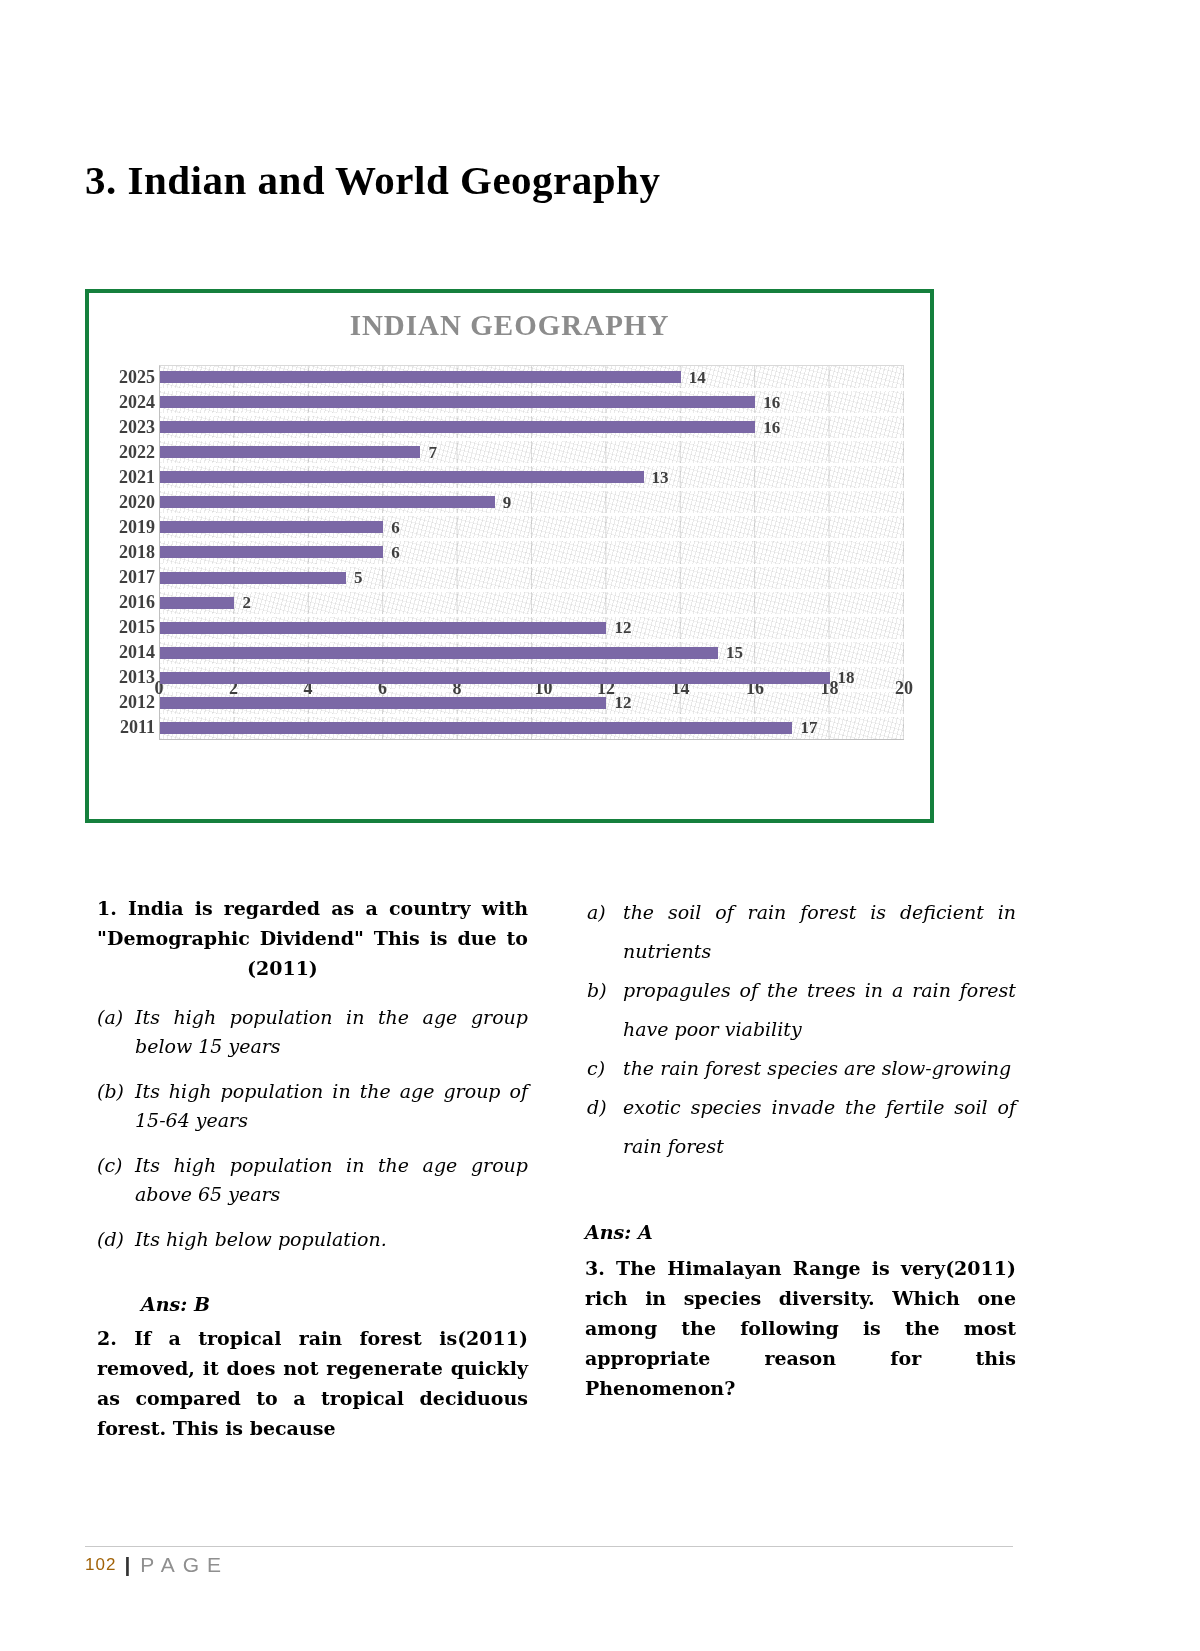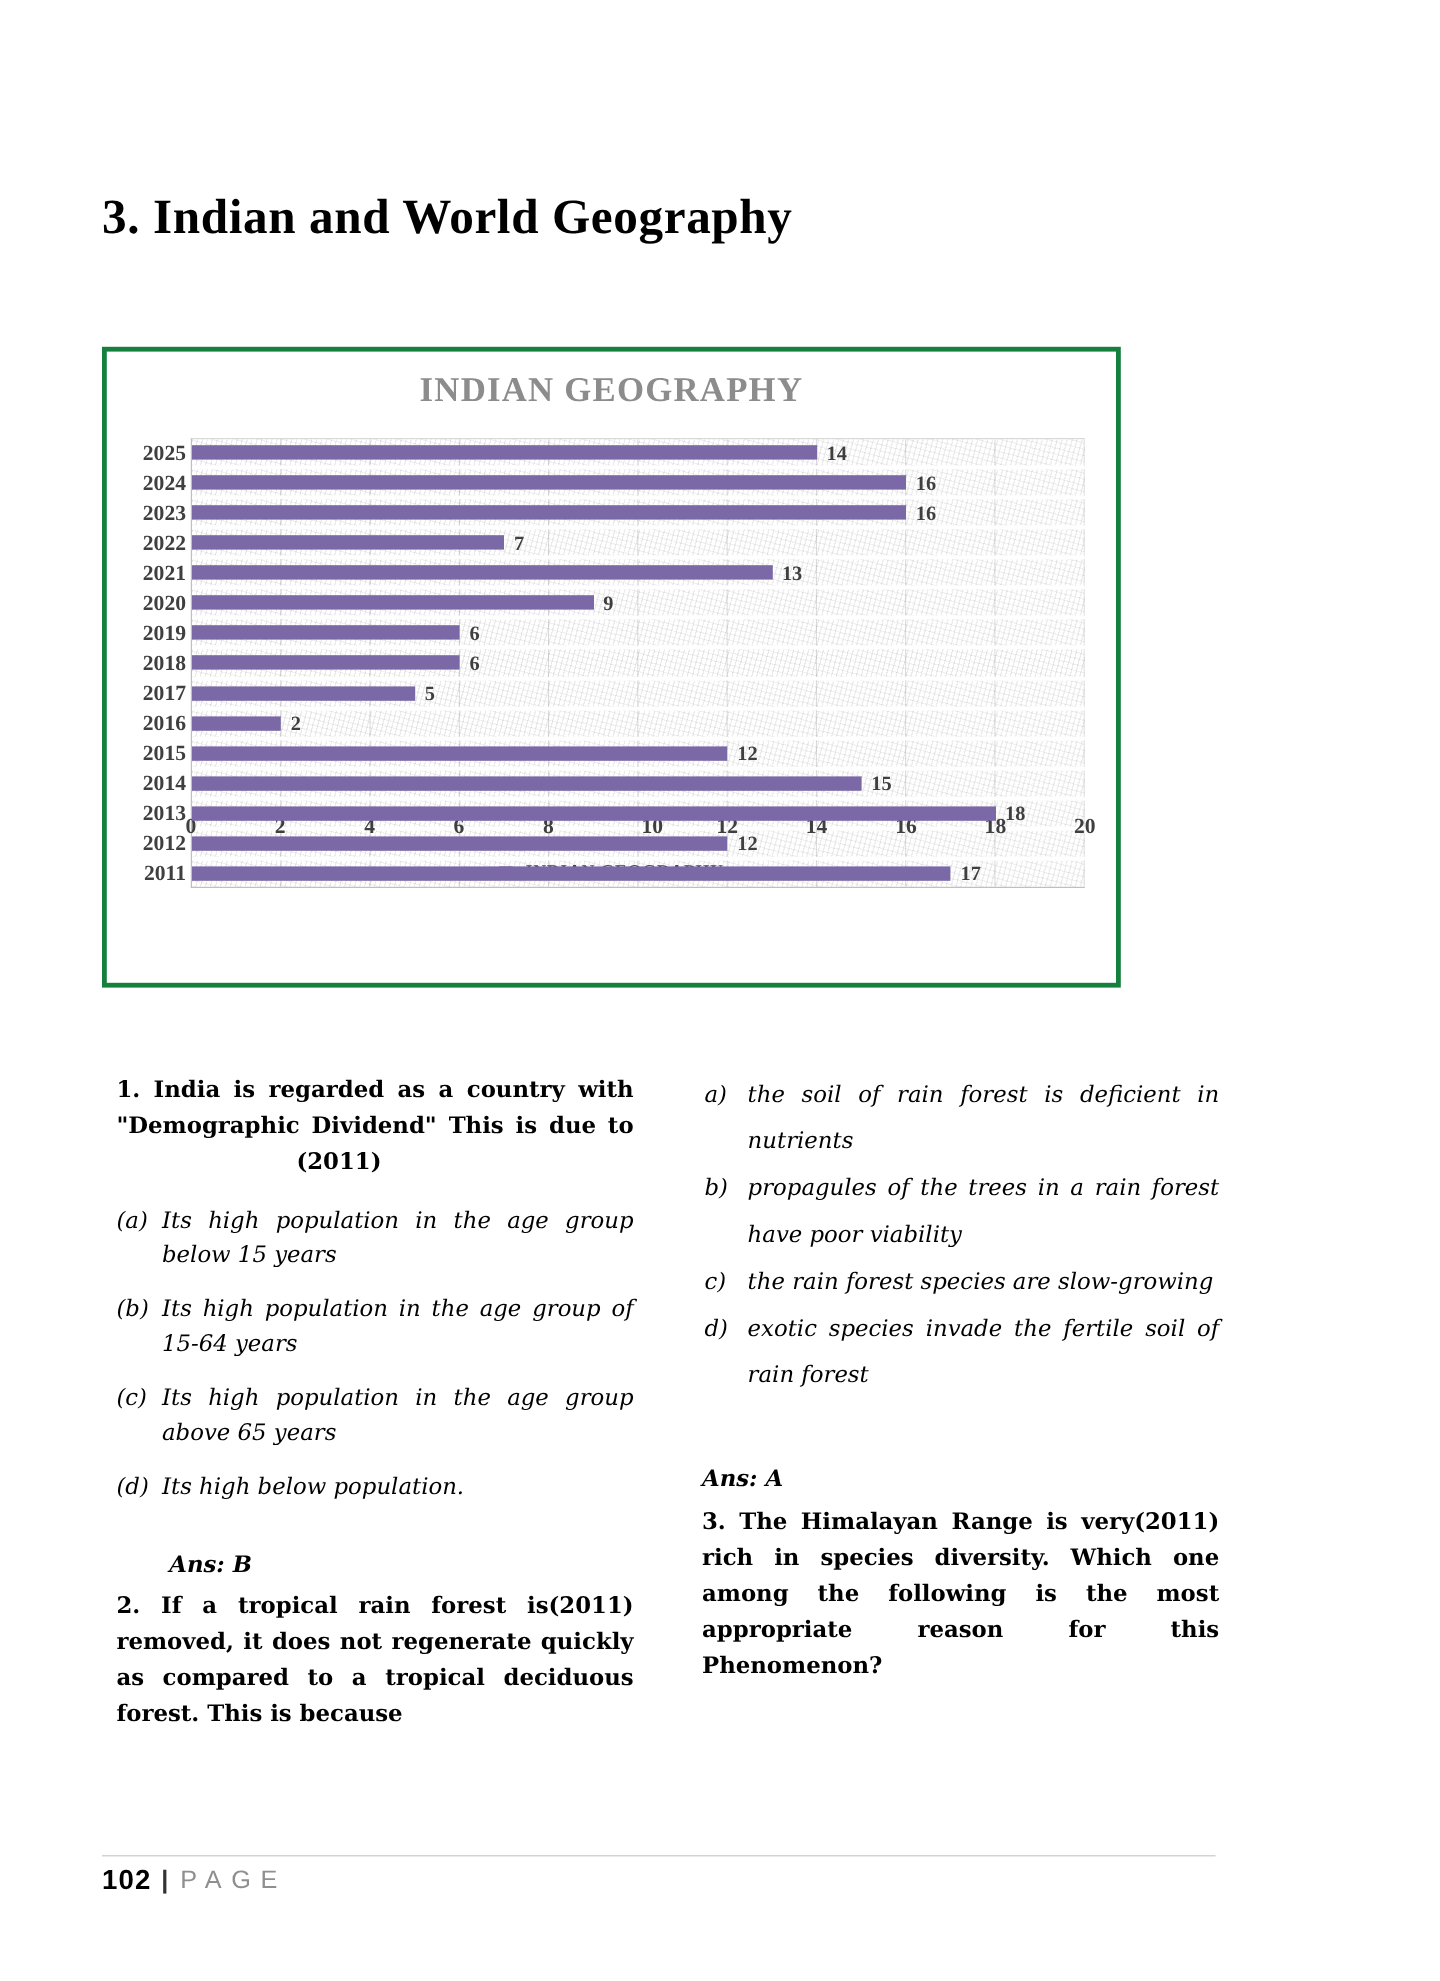--- a/index.html
+++ b/index.html
@@ -123,21 +123,21 @@
   
   .footer-divider{
     position:absolute;top:1546px;left:85px;width:928px;
     border-top:1px solid #c9c9c9;
   }
   .page-footer{
     position:absolute;top:1553px;left:85px;
     font-family:"Liberation Sans",sans-serif;
     display:flex;align-items:center;
   }
-  .page-number{font-size:23px;font-weight:bold;color:#000000;letter-spacing:1px;}
+  .page-number{font-size:17px;font-weight:normal;color:#a16207;letter-spacing:1px;}
   .footer-sep{font-size:21px;font-weight:bold;color:#333;margin:0 10px 0 8px;}
   .page-label{font-size:21px;color:#8f8f8f;letter-spacing:8px;}
 </style>
 </head>
 <body>
 
 <div class="page">
 
   <div class="doc-title">3. Indian and World Geography</div>
 

